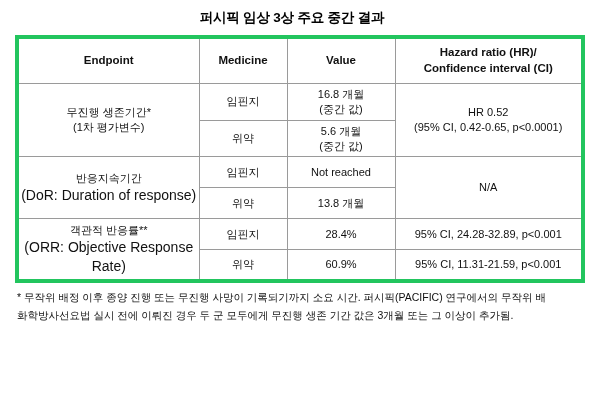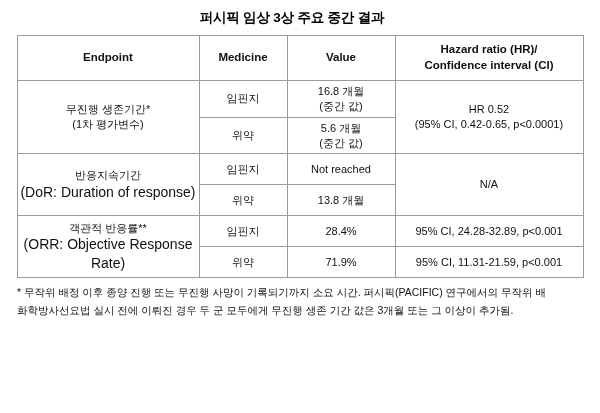--- a/index.html
+++ b/index.html
@@ -26,21 +26,21 @@
     font-weight: bold;
     color: #000000;
     padding: 9px 16px 8px 0;
     letter-spacing: -0.2px;
   }
   table.main {
     border-collapse: collapse;
     margin: 0 auto;
     width: 566px;
     table-layout: fixed;
-    border: 1px solid #22c55e;
+    border: 4px solid #22c55e;
   }
   table.main td, table.main th {
     border: 1px solid #9a9a9a;
     text-align: center;
     vertical-align: middle;
     font-size: 11px;
     font-weight: normal;
     color: #111111;
     padding: 3px 2px;
     line-height: 1.35;
@@ -149,21 +149,21 @@
         <td class="cell-endpoint" rowspan="2">
           <div>객관적 반응률**</div>
           <div class="sub">(ORR: Objective Response Rate)</div>
         </td>
         <td>임핀지</td>
         <td>28.4%</td>
         <td>95% CI, 24.28-32.89, p&lt;0.001</td>
       </tr>
       <tr class="row-h">
         <td>위약</td>
-        <td>71.9%</td>
+        <td>60.9%</td>
         <td>95% CI, 11.31-21.59, p&lt;0.001</td>
       </tr>
 
     </tbody>
   </table>
 
   <div class="footnotes">
     <p>* 무작위 배정 이후 종양 진행 또는 무진행 사망이 기록되기까지 소요 시간. 퍼시픽(PACIFIC) 연구에서의 무작위 배</p>
     <p>화학방사선요법 실시 전에 이뤄진 경우 두 군 모두에게 무진행 생존 기간 값은 3개월 또는 그 이상이 추가됨.</p>
   </div>

